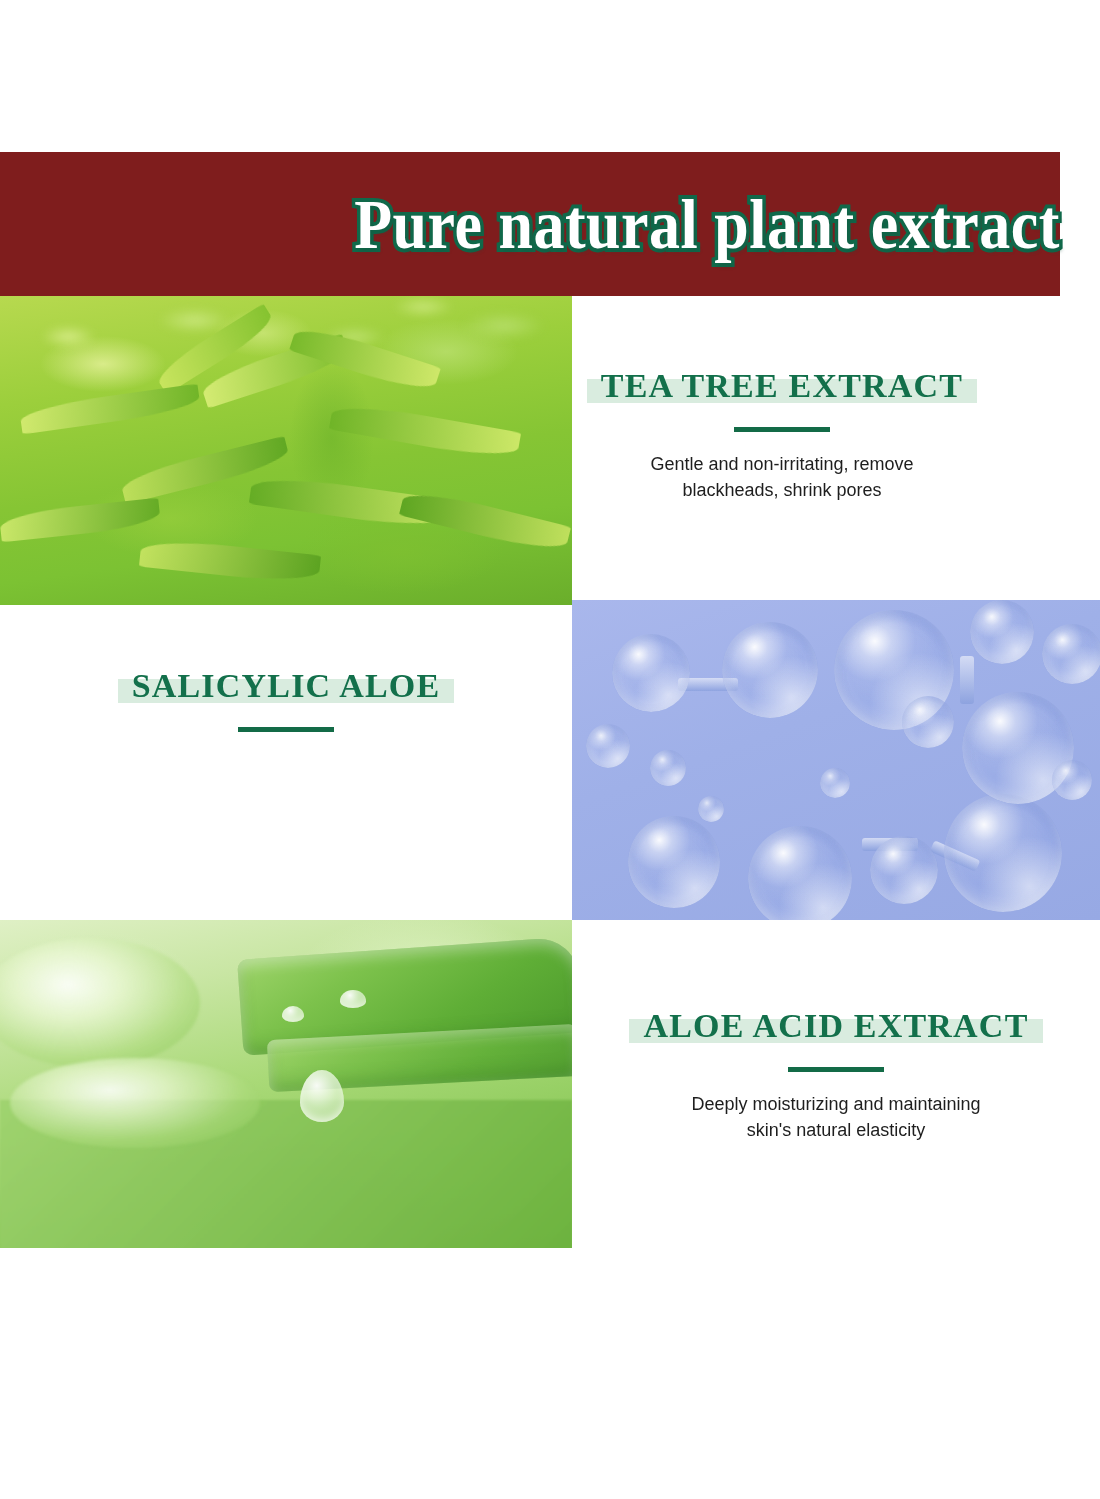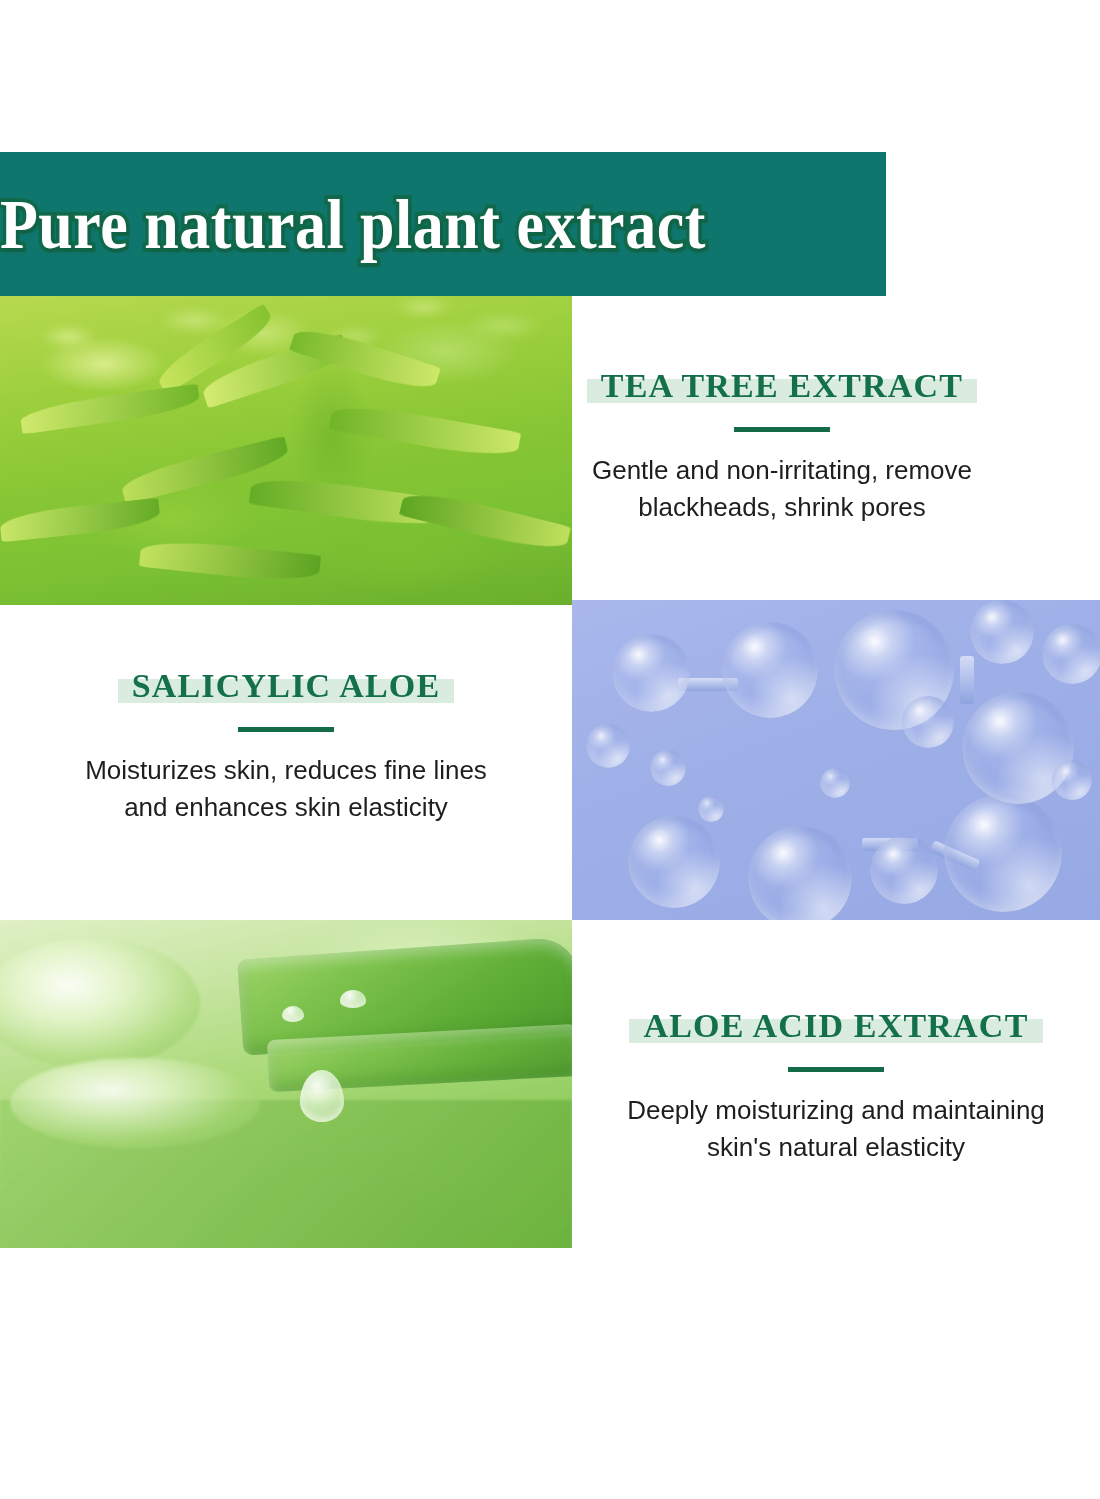--- a/index.html
+++ b/index.html
@@ -19,26 +19,26 @@
     position: absolute;
     inset: 0;
     background: #ffffff;
   }
 
   
   .header-band {
     position: absolute;
     left: 0;
     top: 152px;
-    width: 886px;
+    width: 1060px;
     height: 144px;
-    background: #0f766e;
+    background: #7f1d1d;
     display: flex;
     align-items: center;
-    justify-content: flex-start;
+    justify-content: flex-end;
   }
   .header-title {
     font-family: "Liberation Serif", serif;
     font-weight: bold;
     font-size: 62px;
     line-height: 1;
     letter-spacing: 0.5px;
     color: #ffffff;
     -webkit-text-stroke: 7px #10694a;
     paint-order: stroke fill;
@@ -179,21 +179,21 @@
   }
   .divider {
     width: 96px;
     height: 5px;
     background: #136b47;
     margin: 22px auto 0 auto;
   }
   .section-body {
     margin-top: 20px;
     font-family: "Liberation Sans", sans-serif;
-    font-size: 26px;
+    font-size: 18px;
     line-height: 1.42;
     color: #1e1e1e;
     white-space: pre-line;
   }
 
   .block-tea    { left: 572px; top: 366px;  width: 420px; }
   .block-sal    { left: 0px;   top: 666px;  width: 572px; }
   .block-aloe   { left: 572px; top: 1006px; width: 528px; }
 </style>
 </head>
@@ -228,22 +228,20 @@
     <div class="section-body">Gentle and non-irritating, remove
 blackheads, shrink pores</div>
   </div>
 
   <div class="text-block block-sal">
     <div class="section-title-wrap">
       <div class="title-hl"></div>
       <div class="section-title">SALICYLIC ALOE</div>
     </div>
     <div class="divider"></div>
-    <div class="section-body">Moisturizes skin, reduces fine lines
-and enhances skin elasticity</div>
   </div>
 
   <div class="photo photo-bubbles">
     <div class="bond" style="left:106px;top:78px;width:60px;height:13px;"></div>
     <div class="bond" style="left:290px;top:238px;width:56px;height:13px;"></div>
     <div class="bond" style="left:388px;top:56px;width:14px;height:48px;"></div>
     <div class="bond" style="left:358px;top:250px;width:50px;height:12px;transform:rotate(24deg);"></div>
 
     <div class="bubble" style="left:40px;top:34px;width:78px;height:78px;"></div>
     <div class="bubble" style="left:150px;top:22px;width:96px;height:96px;"></div>

